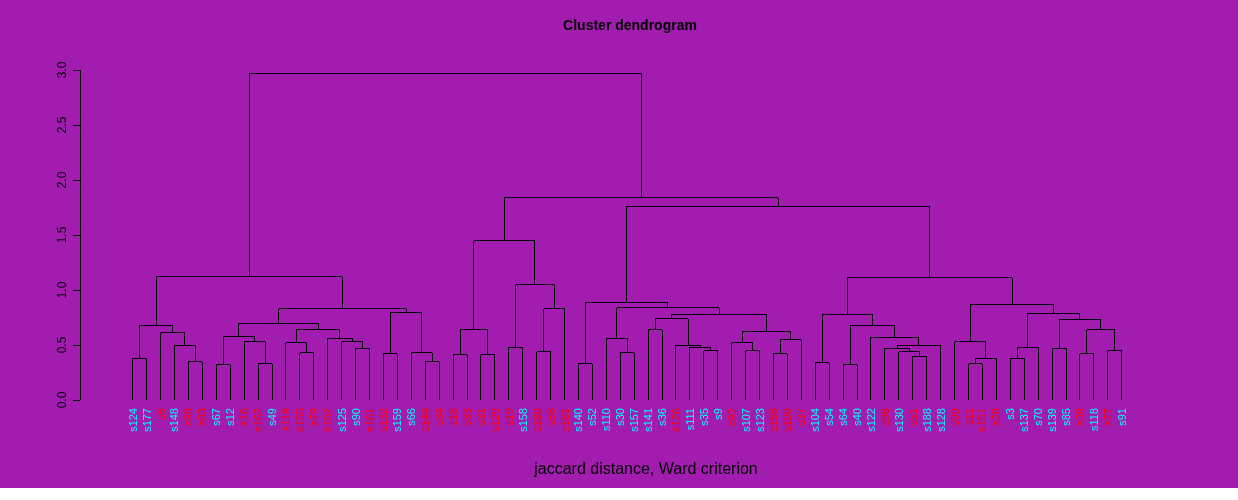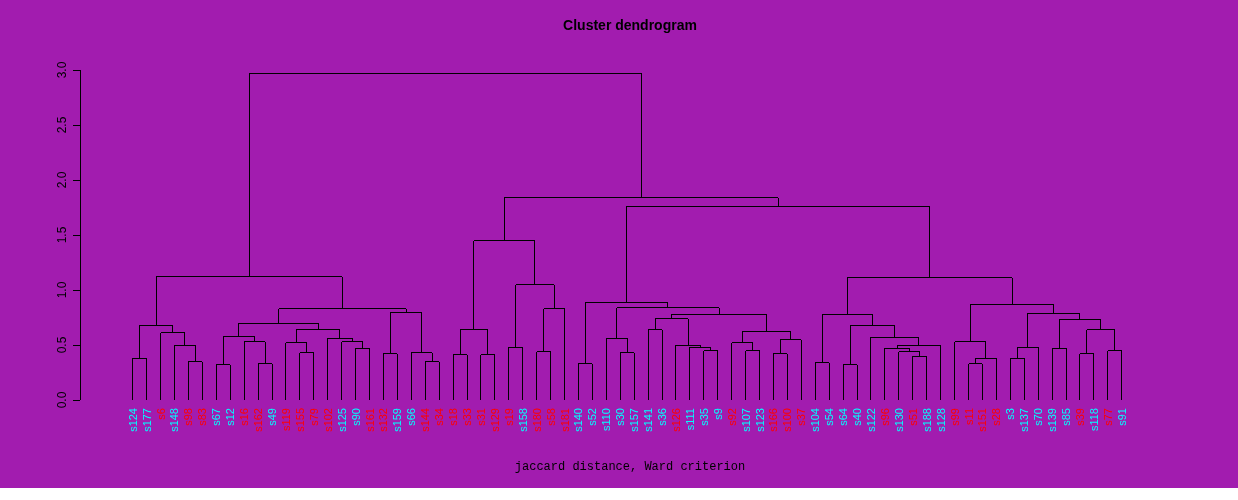--- a/index.html
+++ b/index.html
@@ -1,21 +1,21 @@
 <!DOCTYPE html>
 <html><head>
 <meta charset="utf-8">
 <style>
   html,body{margin:0;padding:0;background:#ffffff;}
   #figure{position:relative;width:1238px;height:488px;background:#a21caf;overflow:hidden;
           font-family:"Liberation Sans","DejaVu Sans",sans-serif;}
   #title{position:absolute;top:17px;left:80px;width:1100px;text-align:center;
          font-size:14px;font-weight:bold;color:#000;}
-  #xlabel{position:absolute;top:460px;left:80px;width:1100px;text-align:center;
-          font-size:12px;color:#000;font-family:Liberation Mono, monospace;}
+  #xlabel{position:absolute;top:460px;left:96px;width:1100px;text-align:center;
+          font-size:16px;color:#000;}
   svg text{font-family:"Liberation Sans","DejaVu Sans",sans-serif;}
 </style>
 </head>
 <body>
 
 <div id="figure">
   <div id="title">Cluster dendrogram</div>
   <svg id="plot" width="1238" height="500" viewBox="0 0 1238 500" xmlns="http://www.w3.org/2000/svg">
       <text x="136.7" y="408" text-anchor="end" font-size="11" fill="#00FFFF" transform="rotate(-90 136.7 408)">s124</text>
       <text x="150.63" y="408" text-anchor="end" font-size="11" fill="#00FFFF" transform="rotate(-90 150.63 408)">s177</text>

